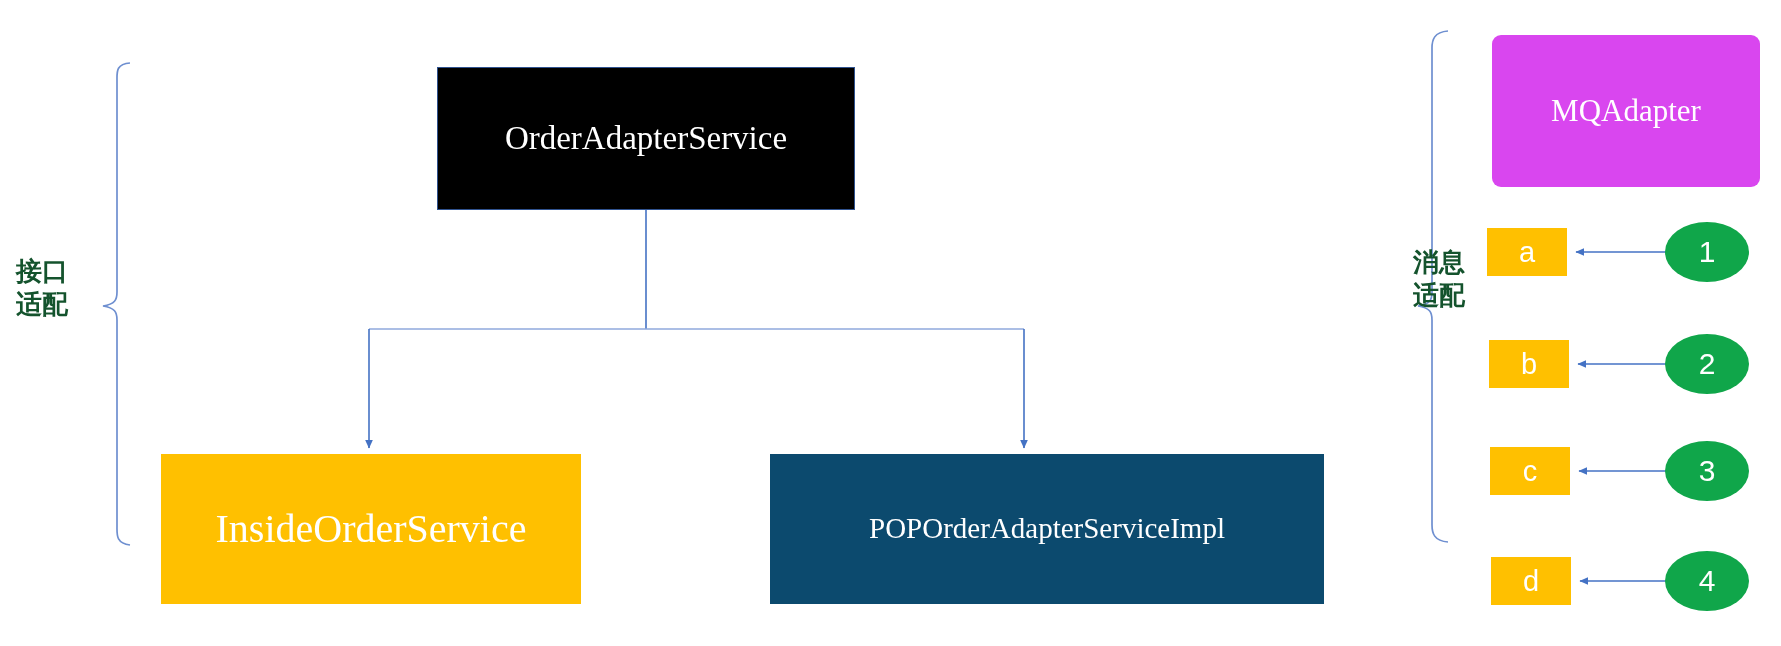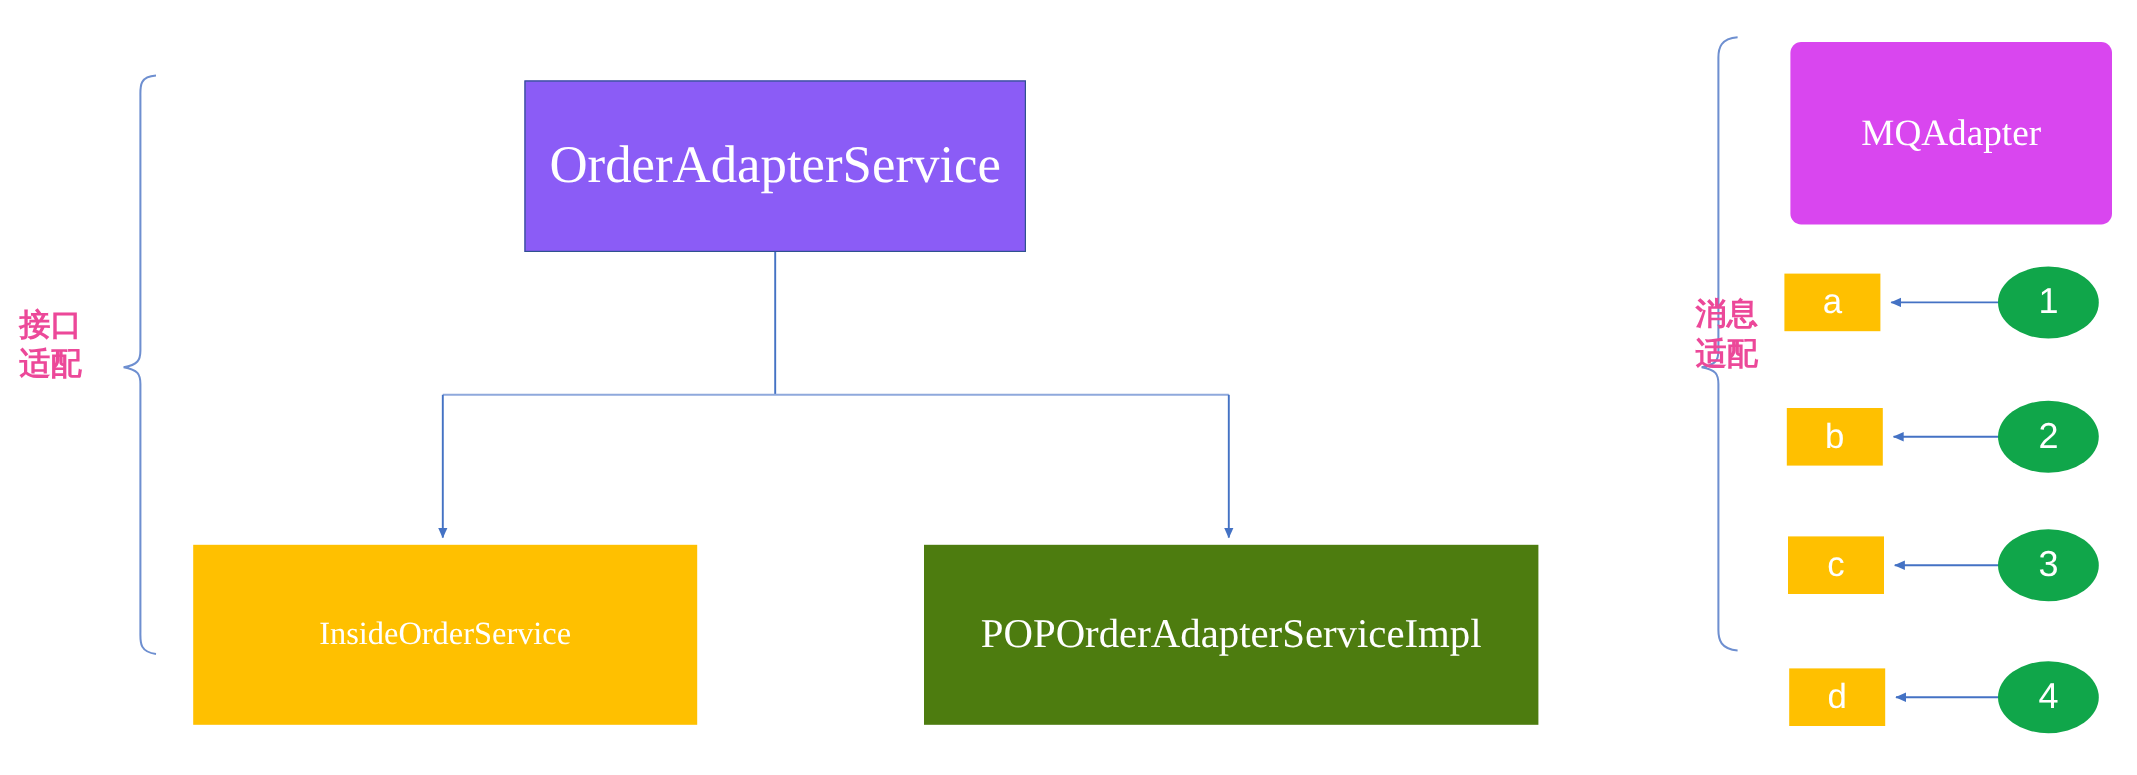--- a/index.html
+++ b/index.html
@@ -27,41 +27,41 @@
     color: #ffffff;
     font-family: "Liberation Serif", serif;
     line-height: 1.1;
   }
   
   #node-order-adapter-service {
     left: 437px;
     top: 67px;
     width: 418px;
     height: 143px;
-    background: #8b5cf6;
+    background: #000000;
     border: 1.5px solid #2F528F;
-    font-size: 44px;
+    font-size: 33px;
   }
   
   #node-inside-order-service {
     left: 161px;
     top: 454px;
     width: 420px;
     height: 150px;
     background: #FFC000;
-    font-size: 27px;
+    font-size: 40px;
   }
   
   #node-pop-order-adapter-service-impl {
     left: 770px;
     top: 454px;
-    width: 512px;
+    width: 554px;
     height: 150px;
-    background: #4d7c0f;
-    font-size: 34px;
+    background: #0c4a6e;
+    font-size: 29px;
   }
   
   #node-mq-adapter {
     left: 1492px;
     top: 35px;
     width: 268px;
     height: 152px;
     background: #d946ef;
     border-radius: 9px;
     font-size: 31px;
@@ -95,21 +95,21 @@
     font-family: "Liberation Sans", sans-serif;
     font-size: 30px;
     box-sizing: border-box;
   }
   
   .group-label {
     position: absolute;
     font-family: "DejaVu Sans", sans-serif;
     font-weight: bold;
     font-size: 26px;
-    color: #ec4899;
+    color: #14532d;
     line-height: 1.28;
     white-space: pre-line;
     text-align: left;
   }
   #label-interface-adaptation { left: 16px; top: 255px; }
   #label-message-adaptation   { left: 1413px; top: 246px; }
 
   svg.overlay {
     position: absolute;
     left: 0;

